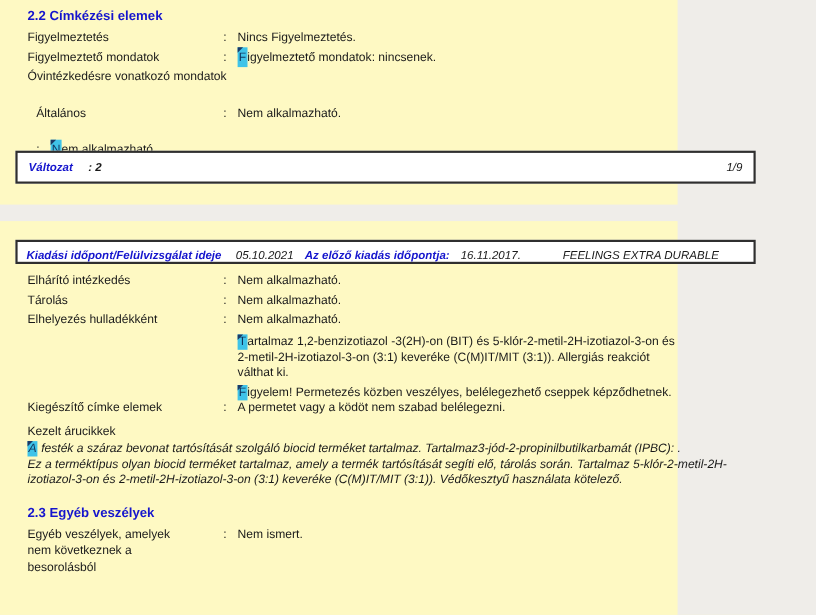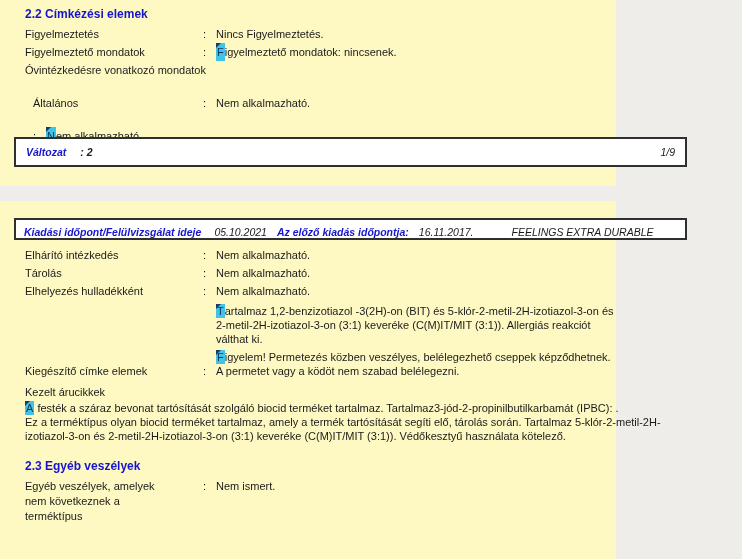--- a/index.html
+++ b/index.html
@@ -49,21 +49,21 @@
   .hb-date2 { margin-left:10px; }
   .hb-product { margin-left:38px; flex:none; }
 
   .rows2 { margin-top:45px; font-size:11px; }
   .kv-row.multi { align-items:flex-end; line-height:14px; margin-top:4px; }
   .kv-row.multi .kv-label { line-height:14px; }
   .kv-value-block { width:462px; line-height:14px; }
   .kv-value-block .para2 { margin-top:4px; }
 
   .sub-heading { font-size:11px; font-weight:normal; padding-left:25px; margin-top:7px; line-height:15px; }
-  .body-text { font-size:11px; line-height:14px; padding-left:25px; width:678px; margin-top:1px; }
+  .body-text { font-size:11px; line-height:14px; padding-left:25px; width:678px; margin-top:1px;font-style:italic; }
 
   .sec-title.s23 { margin-top:16px; padding-top:0; }
   .kv-row.wrap3 { align-items:flex-start; margin-top:6px; line-height:15px; }
   .kv-row.wrap3 .kv-label { white-space:pre-line; line-height:15px; }
 
   .hl {
     position:relative; display:inline-block;
     background:#3fc3e8; color:#10345c;
     padding:0 1px; line-height:inherit;
   }
@@ -152,17 +152,17 @@
   <div class="sub-heading">Kezelt árucikkek</div>
   <div class="body-text">
     <span style="display:block"><span class="hl">A</span> festék a száraz bevonat tartósítását szolgáló biocid terméket tartalmaz. Tartalmaz3-jód-2-propinilbutilkarbamát (IPBC): .</span>
     <span style="display:block">Ez a terméktípus olyan biocid terméket tartalmaz, amely a termék tartósítását segíti elő, tárolás során. Tartalmaz 5-klór-2-metil-2H-izotiazol-3-on és 2-metil-2H-izotiazol-3-on (3:1) keveréke (C(M)IT/MIT (3:1)).  Védőkesztyű használata kötelező.</span>
   </div>
 
   <div class="sec-title s23">2.3 Egyéb veszélyek</div>
   <div class="kv-row wrap3" style="font-size:11px">
     <span class="kv-label">Egyéb veszélyek, amelyek
 nem következnek a
-terméktípus</span>
+besorolásból</span>
     <span class="kv-colon">:</span>
     <span class="kv-value">Nem ismert.</span>
   </div>
 </div>
 
 </body></html>

